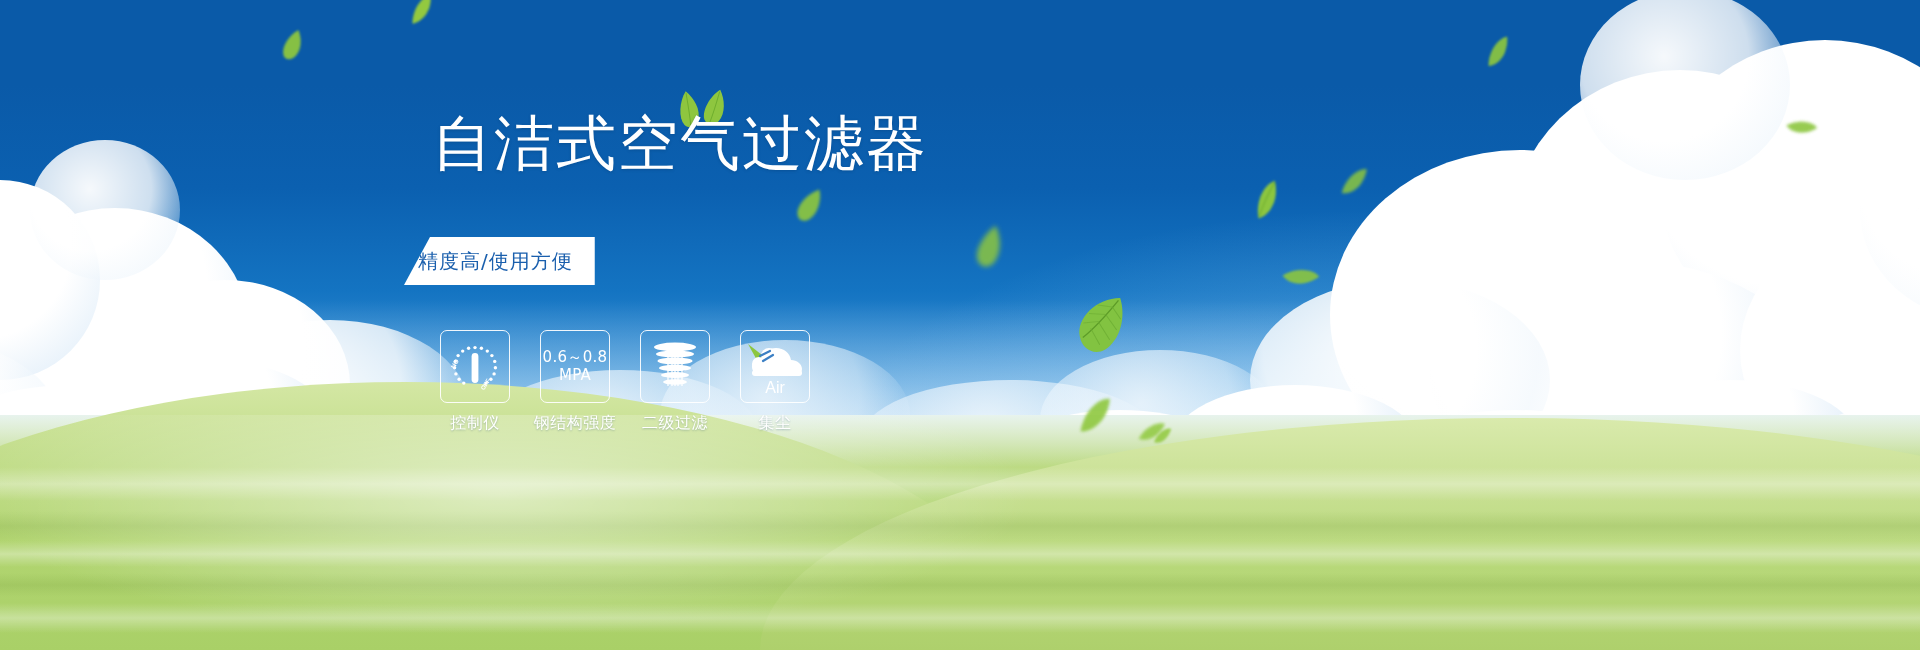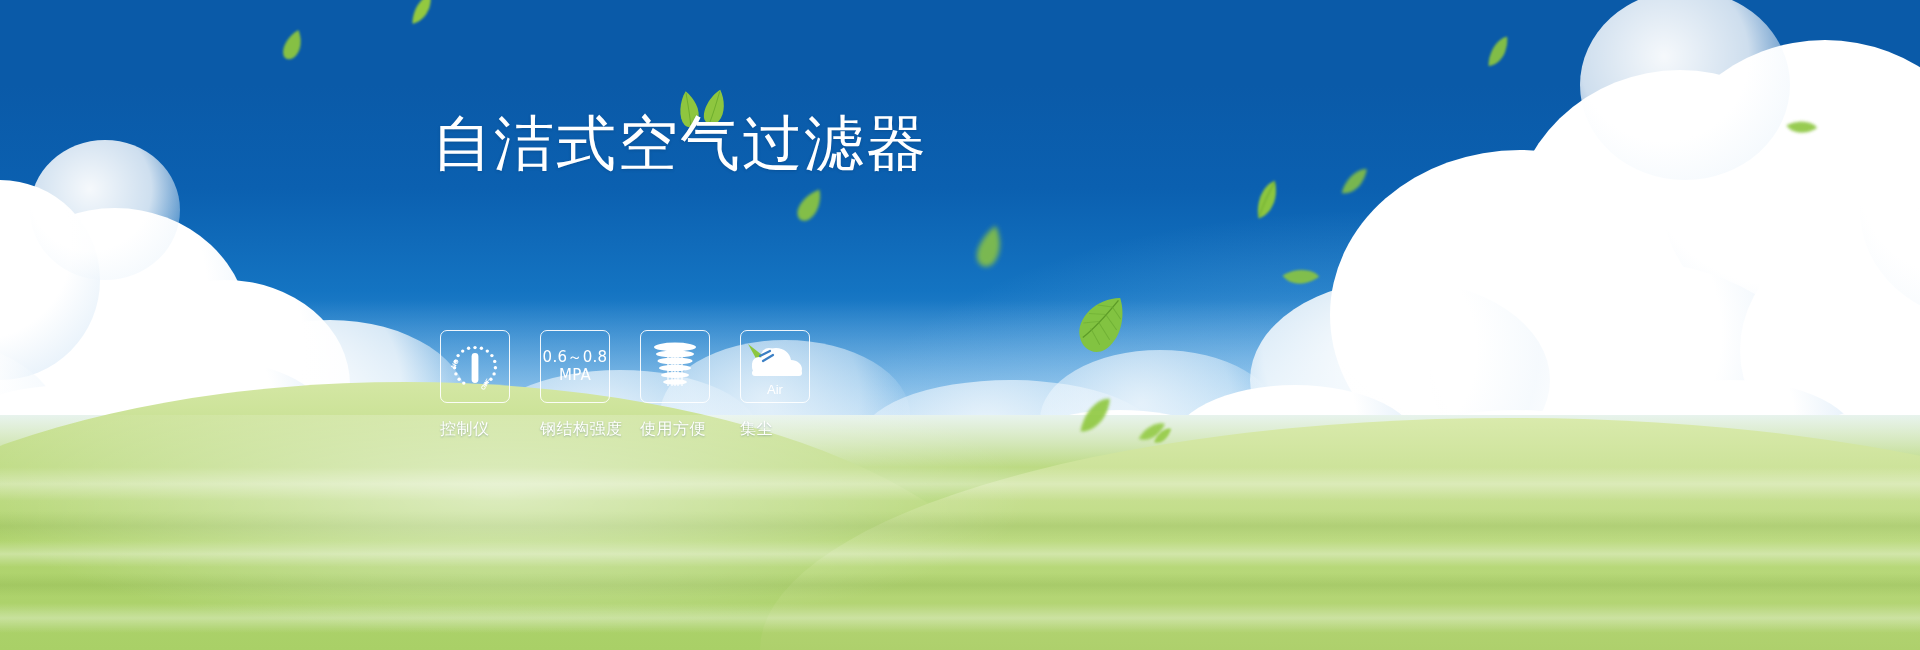--- a/index.html
+++ b/index.html
@@ -95,40 +95,40 @@
     color:#1a5fad;font-size:20px;letter-spacing:1px;white-space:nowrap;
     margin-left:-26px;
     clip-path:polygon(26px 0,100% 0,100% 100%,0 100%);
     font-family:"DejaVu Sans","Liberation Sans",sans-serif;
   }
 
   
   .features{
     position:absolute;left:440px;top:330px;display:flex;gap:30px;
   }
-  .feature{width:70px;display:flex;flex-direction:column;align-items:flex-start;}
+  .feature{width:70px;display:flex;flex-direction:column;align-items:center;}
   .fbox{
     width:70px;height:73px;border:1.5px solid rgba(255,255,255,.92);
     border-radius:7px;display:flex;align-items:center;justify-content:center;
     position:relative;
   }
   .ftext{
     color:#fff;text-align:center;line-height:1.18;font-size:15px;
     font-family:"DejaVu Sans","Liberation Sans",sans-serif;letter-spacing:.3px;
   }
   .ftext .l2{display:block;}
   .flabel{
-    margin-top:16px;color:#ffffff;font-size:16px;white-space:nowrap;
+    margin-top:10px;color:#ffffff;font-size:16px;white-space:nowrap;
     font-family:"DejaVu Sans","Liberation Sans",sans-serif;letter-spacing:.5px;
     text-shadow:0 1px 2px rgba(6,52,100,.28);
   }
   .fbox svg{display:block;}
   .air-label{
     position:absolute;left:0;right:0;bottom:5px;text-align:center;
-    color:#fff;font-size:13px;font-family:"Liberation Sans",sans-serif;
+    color:#fff;font-size:16px;font-family:"Liberation Sans",sans-serif;
   }
 </style>
 </head>
 <body>
 
 <div id="banner">
 
   <div class="sky"></div>
   <div class="sky-haze"></div>
 
@@ -267,20 +267,23 @@
     <svg width="22" height="14" viewBox="0 0 22 14">
         <path d="M1 10C6 2 16 -2 21 1 16 9 8 14 1 10Z" fill="#95cb45"></path>
       </svg>
   </div>
 
   <div class="copy">
 
     <div class="title">自洁式空气过滤器</div>
 
     <div class="badges">
+      <div class="badge-b">
+        <span>精度高/使用方便</span>
+      </div>
     </div>
 
     <div class="features">
 
       <div class="feature">
         <div class="fbox">
           <span>
             <svg width="56" height="56" viewBox="0 0 56 56">
               <g fill="#ffffff">
                 <circle cx="28" cy="8.6" r="1.7"></circle>
@@ -335,21 +338,21 @@
               <g stroke="#ffffff" stroke-width="1.3">
                 <line x1="18" y1="7" x2="18" y2="46"></line>
                 <line x1="22" y1="7" x2="22" y2="46"></line>
                 <line x1="25" y1="7" x2="25" y2="46"></line>
                 <line x1="28" y1="7" x2="28" y2="46"></line>
                 <line x1="32" y1="7" x2="32" y2="46"></line>
               </g>
             </svg>
           </span>
         </div>
-        <div class="flabel">使用方便</div>
+        <div class="flabel">二级过滤</div>
       </div>
 
 
       <div class="feature">
         <div class="fbox">
           <span style="display:block;margin-top:-8px;">
             <svg width="58" height="42" viewBox="0 0 58 42">
               <path d="M2 2 20 16 12 20Z" fill="#8dc63f"></path>
               <path d="M18 34C11 34 6 30 6 25 6 20 10 16 16 16 17 10 23 6 30 6 38 6 44 11 45 18 51 18 56 22 56 27 56 32 51 34 45 34Z" fill="#ffffff"></path>
               <circle cx="13" cy="22" r="7" fill="#ffffff"></circle>

